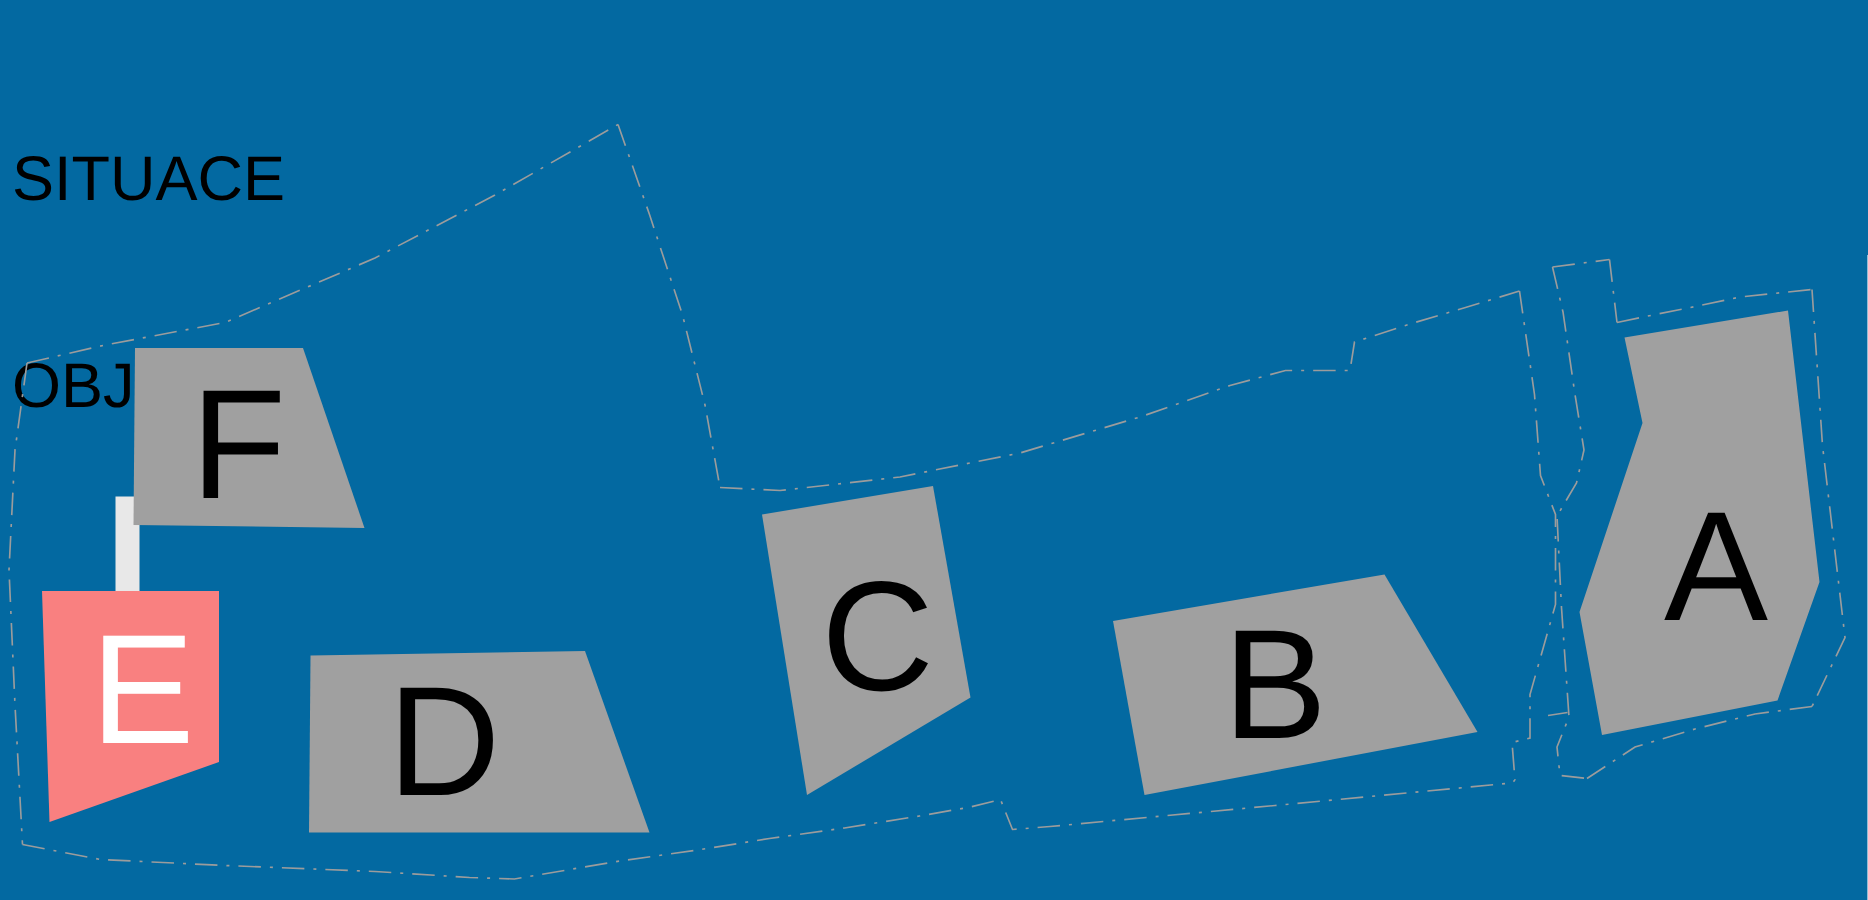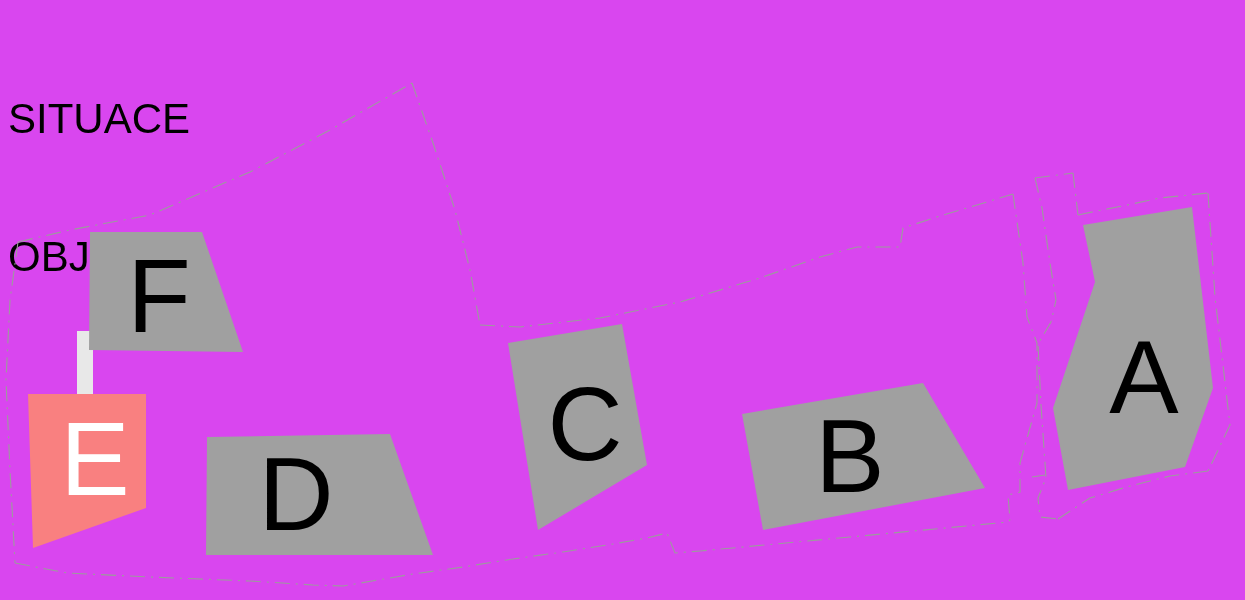--- a/index.html
+++ b/index.html
@@ -5,21 +5,21 @@
   html, body {
     margin: 0;
     padding: 0;
     background: #ffffff;
   }
   .plan-wrap {
     position: relative;
     width: 1245px;
     height: 600px;
     overflow: hidden;
-    background: #d946ef;
+    background: #0369a1;
     font-family: "Liberation Sans", sans-serif;
   }
   .plan-title {
     position: absolute;
     left: 8px;
     top: 4px;
     font-size: 42px;
     line-height: 46px;
     font-weight: 400;
     color: #000000;

